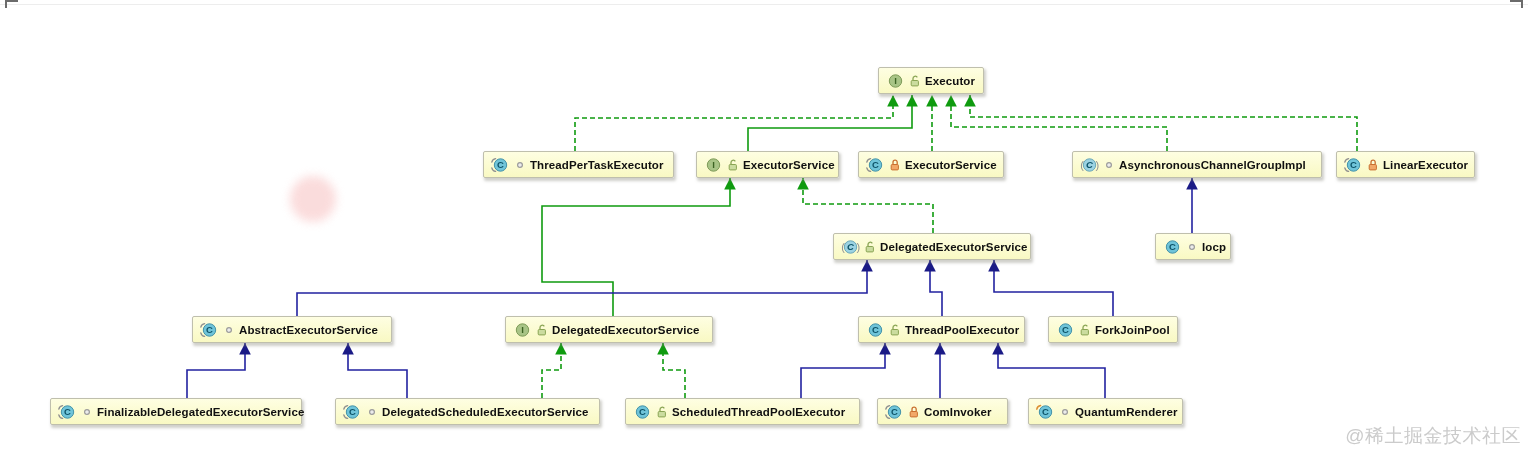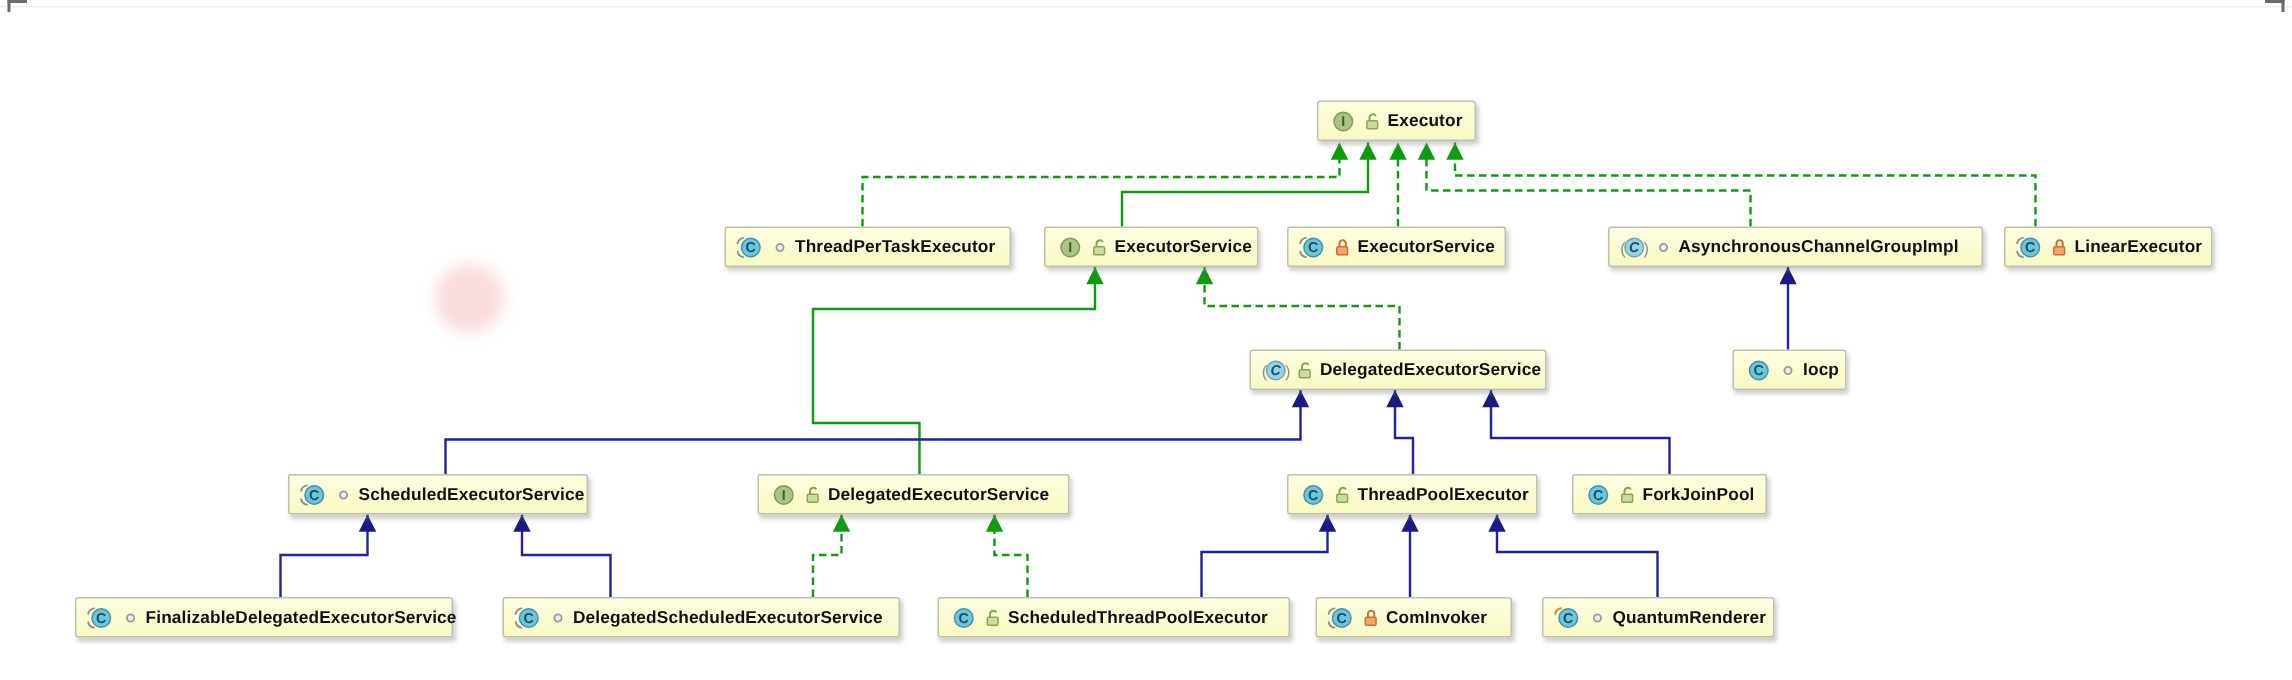--- a/index.html
+++ b/index.html
@@ -55,20 +55,21 @@
         <polyline points="942,316 942,292 930,292 930,260" fill="none" stroke="#2222a0" stroke-width="1.6" marker-end="url(#ah-navy)"></polyline>
         <polyline points="1113,316 1113,292 994,292 994,260" fill="none" stroke="#2222a0" stroke-width="1.6" marker-end="url(#ah-navy)"></polyline>
         <polyline points="187,398 187,370 245,370 245,343" fill="none" stroke="#2222a0" stroke-width="1.6" marker-end="url(#ah-navy)"></polyline>
         <polyline points="407,398 407,370 348,370 348,343" fill="none" stroke="#2222a0" stroke-width="1.6" marker-end="url(#ah-navy)"></polyline>
         <polyline points="801,398 801,368 885,368 885,343" fill="none" stroke="#2222a0" stroke-width="1.6" marker-end="url(#ah-navy)"></polyline>
         <polyline points="940,398 940,343" fill="none" stroke="#2222a0" stroke-width="1.6" marker-end="url(#ah-navy)"></polyline>
         <polyline points="1105,398 1105,368 998,368 998,343" fill="none" stroke="#2222a0" stroke-width="1.6" marker-end="url(#ah-navy)"></polyline>
       </g>
   </svg>
 
+  <div id="watermark">@稀土掘金技术社区</div>
 <div class="node" style="left: 878px; top: 67px; width: 106px;">
       <svg width="20" height="16" viewBox="0 0 20 16">
         <circle cx="10.5" cy="8" r="6.2" fill="#a8c486" stroke="#7e9b58" stroke-width="1"></circle>
         <text x="10.5" y="11.3" font-size="9.5" font-weight="bold" text-anchor="middle" fill="#3c6323" font-family="&quot;Liberation Sans&quot;,sans-serif">I</text>
       </svg>
       <svg width="10" height="13" viewBox="0 0 10 13">
         <path d="M3 6.5 V4.6 A2.3 2.3 0 0 1 7.3 3.4" stroke="#89a453" stroke-width="1.3" fill="none"></path>
         <rect x="1.2" y="6.5" width="7.2" height="5.4" rx="1" fill="#cbdc9f" stroke="#89a453" stroke-width="1"></rect>
       </svg>
       <span class="label">Executor</span>
@@ -160,21 +161,21 @@
     <div class="node" style="left: 192px; top: 316px; width: 200px;">
       <svg width="20" height="16" viewBox="0 0 20 16">
         <path d="M5.6 1.6 A4.6 4.6 0 0 0 1.8 5.2" stroke="#8f8f8f" stroke-width="1.3" fill="none" stroke-linecap="round"></path>
         <path d="M5.6 14.4 A4.6 4.6 0 0 1 1.8 10.8" stroke="#8f8f8f" stroke-width="1.3" fill="none" stroke-linecap="round"></path>
         <circle cx="10.5" cy="8" r="6.2" fill="#6fc4d9" stroke="#4392a8" stroke-width="1"></circle>
         <text x="10.5" y="11.3" font-size="9.5" font-weight="bold" text-anchor="middle" fill="#0d5368" font-family="&quot;Liberation Sans&quot;,sans-serif">C</text>
       </svg>
       <svg width="10" height="13" viewBox="0 0 10 13">
         <circle cx="5" cy="7" r="2.4" fill="#ececec" stroke="#9b9b9b" stroke-width="1.2"></circle>
       </svg>
-      <span class="label">ScheduledExecutorService</span>
+      <span class="label">AbstractExecutorService</span>
     </div>
     <div class="node" style="left: 505px; top: 316px; width: 208px;">
       <svg width="20" height="16" viewBox="0 0 20 16">
         <circle cx="10.5" cy="8" r="6.2" fill="#a8c486" stroke="#7e9b58" stroke-width="1"></circle>
         <text x="10.5" y="11.3" font-size="9.5" font-weight="bold" text-anchor="middle" fill="#3c6323" font-family="&quot;Liberation Sans&quot;,sans-serif">I</text>
       </svg>
       <svg width="10" height="13" viewBox="0 0 10 13">
         <path d="M3 6.5 V4.6 A2.3 2.3 0 0 1 7.3 3.4" stroke="#89a453" stroke-width="1.3" fill="none"></path>
         <rect x="1.2" y="6.5" width="7.2" height="5.4" rx="1" fill="#cbdc9f" stroke="#89a453" stroke-width="1"></rect>
       </svg>

